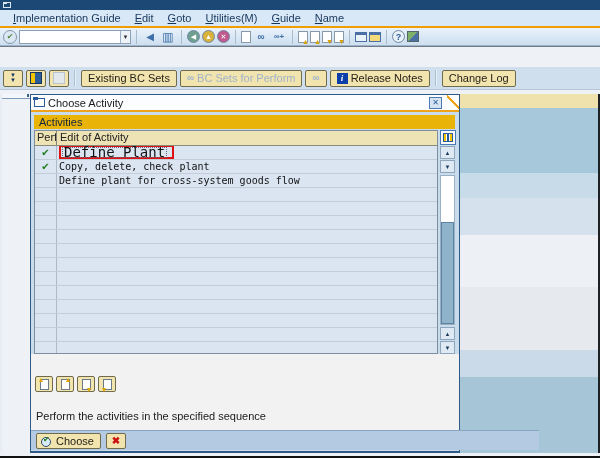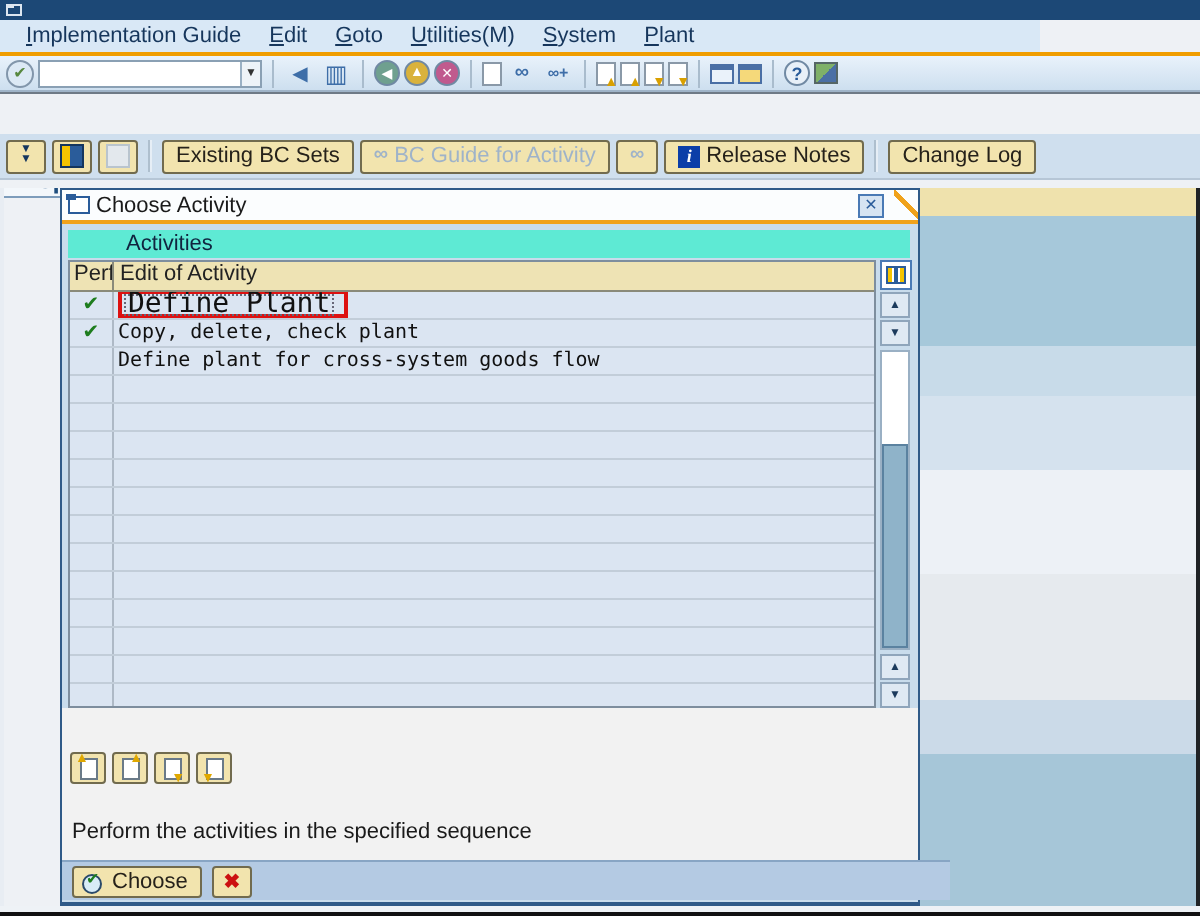--- a/index.html
+++ b/index.html
@@ -5,21 +5,21 @@
   * { margin:0; padding:0; box-sizing:border-box; }
   html,body { width:600px; height:458px; }
   body { font-family:"Liberation Sans", sans-serif; font-size:11px; background:#eef1f5; }
   #screen { position:relative; width:600px; height:458px; overflow:hidden; background:#eef1f5; }
 
   
   .titlebar { position:absolute; left:0; top:0; width:600px; height:10px; background:#1c4876; }
   .win-ico { position:absolute; left:3px; top:2px; width:8px; height:6px; border:1px solid #dce6f0; background:#1c4876; }
   .win-ico::after { content:''; position:absolute; left:-1px; top:-1px; width:4px; height:2px; background:#dce6f0; }
 
-  .menubar { position:absolute; left:0; top:10px; width:520px; height:16px; background:#d9e8f6; display:flex; align-items:center; padding-left:6px; }
+  .menubar { position:absolute; left:0; top:10px; width:600px; height:16px; background:#d9e8f6; display:flex; align-items:center; padding-left:6px; }
   .menu-item { display:inline-block; padding:0 7px; line-height:16px; color:#16365c; cursor:default; }
   .menu-item::first-letter { text-decoration:underline; }
 
   .orange-line { position:absolute; left:0; top:26px; width:600px; height:2px; background:#f09d00; }
 
   .toolbar { position:absolute; left:0; top:28px; width:600px; height:18px; background:linear-gradient(#e9f2fb,#cddfef); border-bottom:1px solid #9fb4c8; display:flex; align-items:center; gap:2px; padding-left:3px; }
   .tb-circle { width:14px; height:14px; border-radius:50%; border:1px solid #8296ab; background:#dce9f5; color:#57883f; font-size:8px; display:flex; align-items:center; justify-content:center; }
   .cmd-field { width:112px; height:14px; background:#fff; border:1px solid #8aa0b4; border-top-color:#5d7документ288; display:flex; align-items:center; justify-content:flex-end; }
   .cmd-dd { width:10px; height:12px; border-left:1px solid #9ab0c4; background:#eef3f8; font-size:7px; line-height:12px; text-align:center; color:#333; }
   .tb-sep { width:1px; height:14px; background:#a9bccd; margin:0 3px; }
@@ -68,23 +68,23 @@
   .dlg-title { height:17px; background:#fbfdfe; border-bottom:2px solid #f0a21b; display:flex; align-items:center; padding-left:3px; gap:3px; }
   .dlg-ico { width:11px; height:9px; border:1px solid #2a5c9a; background:#fff; position:relative; }
   .dlg-ico::before { content:''; position:absolute; left:-2px; top:-2px; width:5px; height:3px; background:#2a5c9a; }
   .dlg-title-text { flex:1; color:#1a1a1a; }
   .dlg-close { width:13px; height:12px; background:#d6e4f2; border:1px solid #4a7ab5; color:#2a5c9a; font-size:8px; line-height:10px; text-align:center; margin-right:2px; }
   .dlg-corner { width:12px; height:15px; background:linear-gradient(45deg,transparent 46%,#f0a21b 46% 58%,transparent 58%); }
 
   .dlg-body { position:relative; width:428px; height:338px; }
   .body-top { position:absolute; left:0; top:0; width:428px; height:242px; background:#c9dcec; }
   .body-mid { position:absolute; left:0; top:242px; width:428px; height:76px; background:#f2f2f2; }
-  .dlg-footer { position:absolute; left:0; top:318px; width:444px; height:20px; background:#b4cae3; border-top:1px solid #88a5c4; display:flex; align-items:center; gap:5px; padding-left:5px; }
-
-  .activities-strip { position:absolute; left:3px; top:3px; width:421px; height:14px; background:#5eead4; color:#10243f; line-height:14px; padding-left:29px; }
+  .dlg-footer { position:absolute; left:0; top:318px; width:508px; height:20px; background:#b4cae3; border-top:1px solid #88a5c4; display:flex; align-items:center; gap:5px; padding-left:5px; }
+
+  .activities-strip { position:absolute; left:3px; top:3px; width:421px; height:14px; background:#eab308; color:#10243f; line-height:14px; padding-left:5px; }
 
   .tablewrap { position:absolute; left:3px; top:18px; width:422px; height:224px; display:flex; }
   .tbl { flex:1; display:flex; flex-direction:column; border:1px solid #7e8e9e; background:#dbe5f2; overflow:hidden; }
   .thead { display:flex; height:15px; background:#eee3b4; border-bottom:1px solid #8a8a7a; flex:none; }
   .th-perf { width:22px; border-right:1px solid #8a8a7a; padding-left:2px; color:#222; overflow:hidden; white-space:nowrap; }
   .th-name { flex:1; padding-left:3px; color:#222; }
   .trow { display:flex; height:14px; border-bottom:1px solid #c2cdd9; flex:none; }
   .td-perf { width:22px; border-right:1px solid #aeb9c6; text-align:center; color:#1e7d1e; font-size:10px; line-height:13px; }
   .td-name { flex:1; font-family:"DejaVu Sans Mono", monospace; font-size:10px; line-height:13px; padding-left:2px; color:#111; white-space:nowrap; overflow:hidden; }
   .red-annot { display:inline-flex; align-items:center; height:14px; border:2px solid #dd1111; padding:0 5px 0 1px; position:relative; top:-1px; }
@@ -121,22 +121,22 @@
 
   <div class="titlebar">
     <span class="win-ico"></span>
   </div>
 
   <div class="menubar">
     <span class="menu-item">Implementation Guide</span>
     <span class="menu-item">Edit</span>
     <span class="menu-item">Goto</span>
     <span class="menu-item">Utilities(M)</span>
-    <span class="menu-item">System</span>
-    <span class="menu-item">Plant</span>
+    <span class="menu-item">Guide</span>
+    <span class="menu-item">Name</span>
   </div>
 
   <div class="orange-line"></div>
 
   <div class="toolbar">
     <span class="tb-circle">✔</span>
     <span class="cmd-field">
       <span class="cmd-dd" style="font-size:6px;">▼</span>
     </span>
     <span class="tb-sep"></span>
@@ -179,21 +179,21 @@
     <span class="app-btn ico-only">
       <span class="pos-ico"></span>
     </span>
     <span class="app-btn ico-only disabled">
       <span class="dim-ico"></span>
     </span>
     <span class="app-sep"></span>
     <span class="app-btn">Existing BC Sets</span>
     <span class="app-btn disabled">
       <span class="bino">∞</span>
-      <span>BC Guide for Activity</span>
+      <span>BC Sets for Perform</span>
     </span>
     <span class="app-btn disabled">
       <span class="bino">∞</span>
     </span>
     <span class="app-btn">
       <span class="info-ico">i</span>
       <span>Release Notes</span>
     </span>
     <span class="app-sep"></span>
     <span class="app-btn">Change Log</span>

